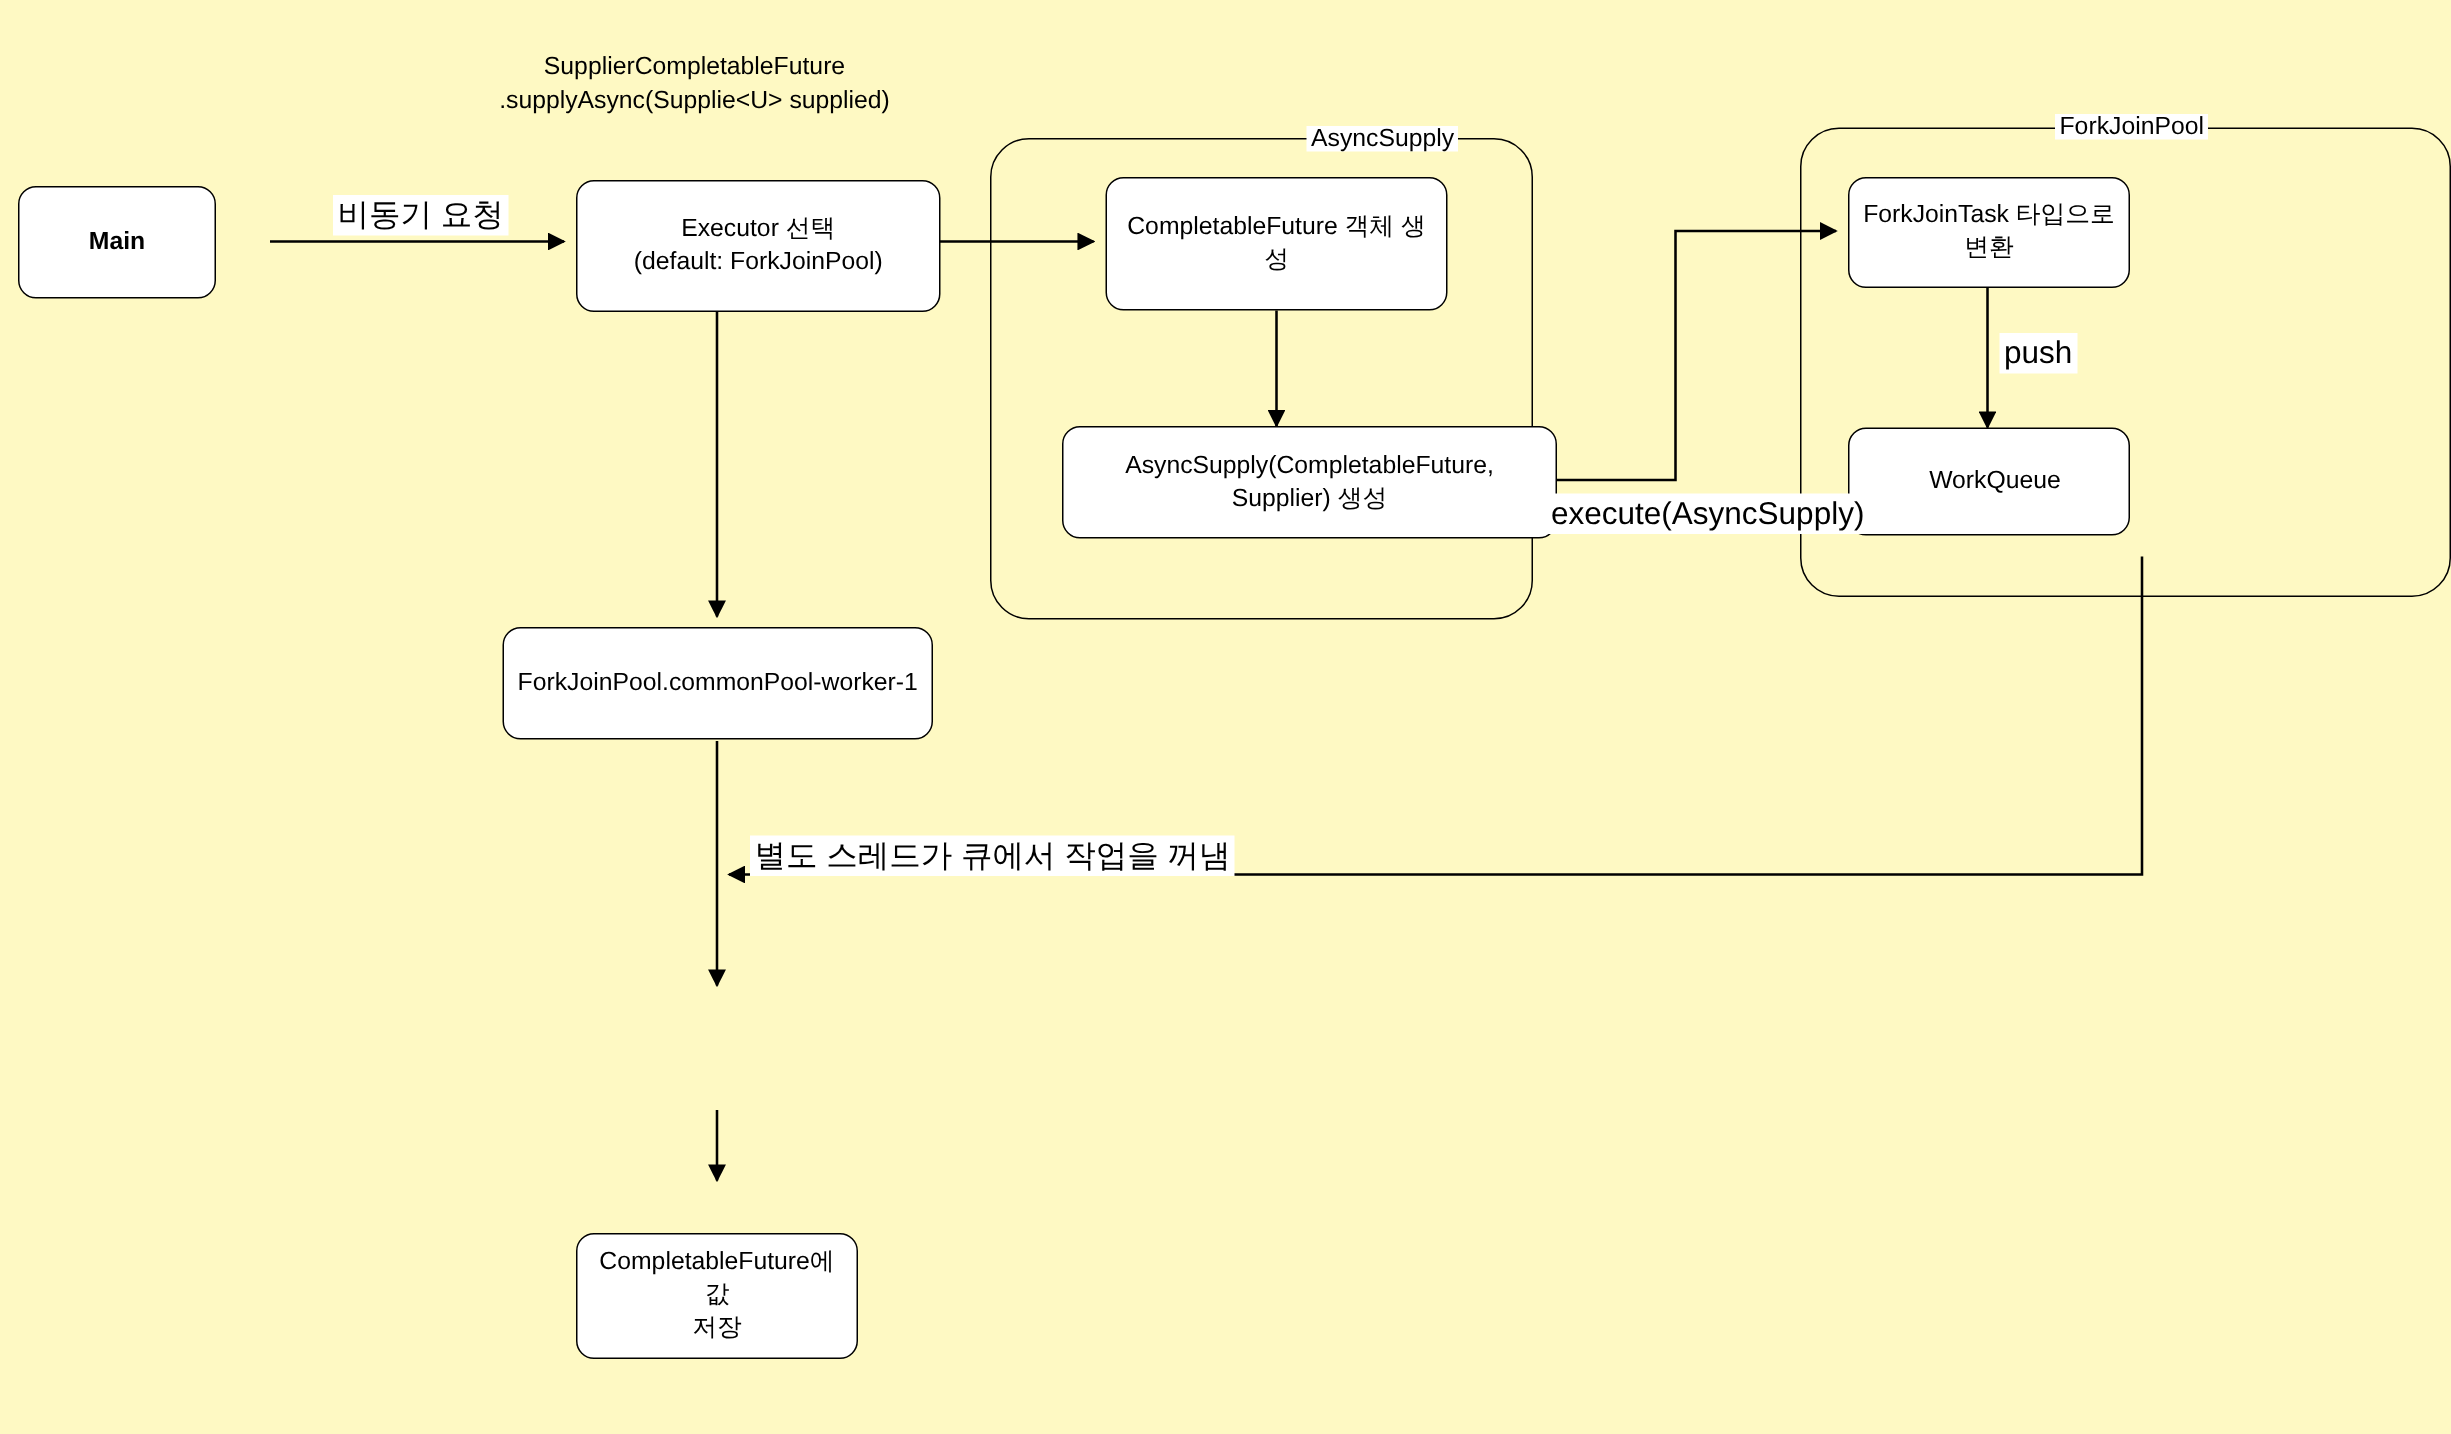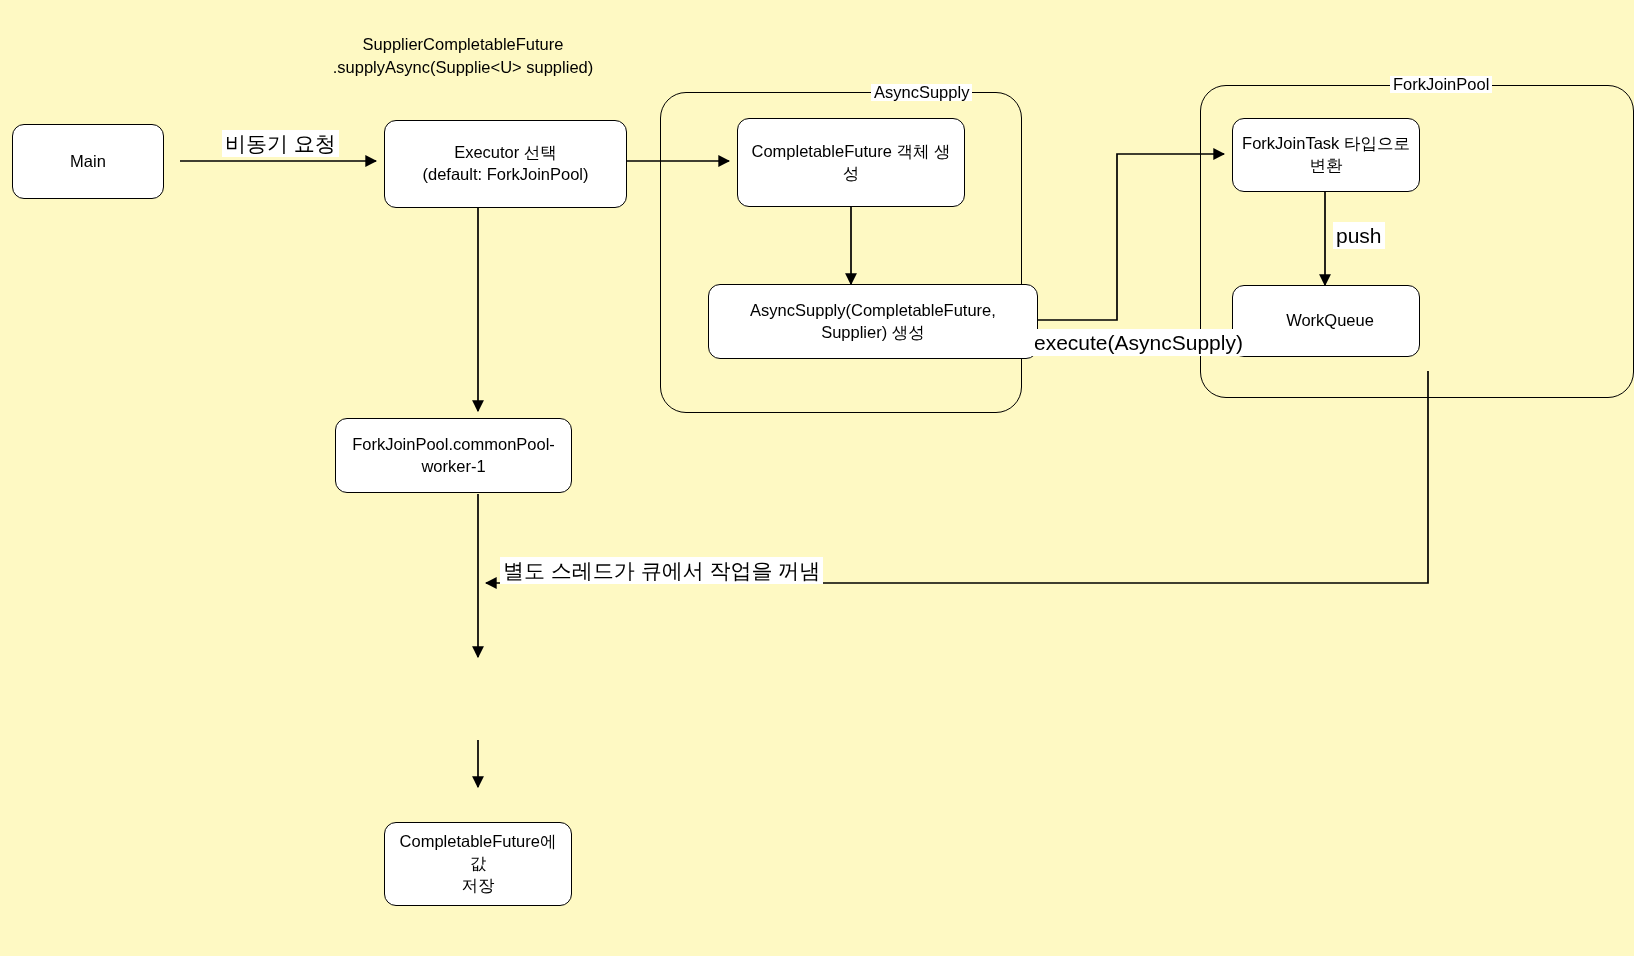--- a/index.html
+++ b/index.html
@@ -96,38 +96,38 @@
       <path d="M 1428 371 L 1428 583 L 486 583" marker-end="url(#arrow)"></path>
       <path d="M 478 494 L 478 657" marker-end="url(#arrow)"></path>
       <path d="M 478 740 L 478 787" marker-end="url(#arrow)"></path>
     </g>
   </svg>
 
   <div class="group" style="left:660px; top:92px; width:362px; height:321px;"></div>
   <div class="group-label" style="left:871px; top:36px; transform:translateY(48px);">AsyncSupply</div>
 
   <div class="group" style="left:1200px; top:85px; width:434px; height:313px;"></div>
-  <div class="group-label" style="left:1370px; top:28px; transform:translateY(48px);margin-left:20px;">ForkJoinPool</div>
+  <div class="group-label" style="left:1370px; top:28px; transform:translateY(48px);">ForkJoinPool</div>
 
-  <div class="node" style="left:12px; top:124px; width:152px; height:75px;">Main</div>
+  <div class="node" style="left:12px; top:124px; width:132px; height:75px;font-weight:bold;">Main</div>
 
   <div class="node" style="left:384px; top:120px; width:243px; height:88px;">Executor 선택
 (default: ForkJoinPool)</div>
 
   <div class="node" style="left:708px; top:284px; width:330px; height:75px;">AsyncSupply(CompletableFuture,
 Supplier) 생성</div>
 
   <div class="node" style="left:737px; top:118px; width:228px; height:89px;">CompletableFuture 객체 생성</div>
 
   <div class="node" style="left:1232px; top:118px; width:188px; height:74px;">ForkJoinTask 타입으로
 변환</div>
 
   <div class="node" style="left:1232px; top:285px; width:188px; height:72px;padding-left:16px;">WorkQueue</div>
 
-  <div class="node" style="left:335px; top:418px; width:237px; height:75px;">ForkJoinPool.commonPool-worker-1</div>
+  <div class="node" style="left:335px; top:418px; width:287px; height:75px;">ForkJoinPool.commonPool-worker-1</div>
 
 
   <div class="node" style="left:384px; top:822px; width:188px; height:84px;">CompletableFuture에 값
 저장</div>
 
   <div class="edge-label" style="left:222px; top:130px;">비동기 요청</div>
 
   <div class="edge-label" style="left:1031px; top:329px;">execute(AsyncSupply)</div>
 
   <div class="edge-label" style="left:1333px; top:222px;">push</div>

